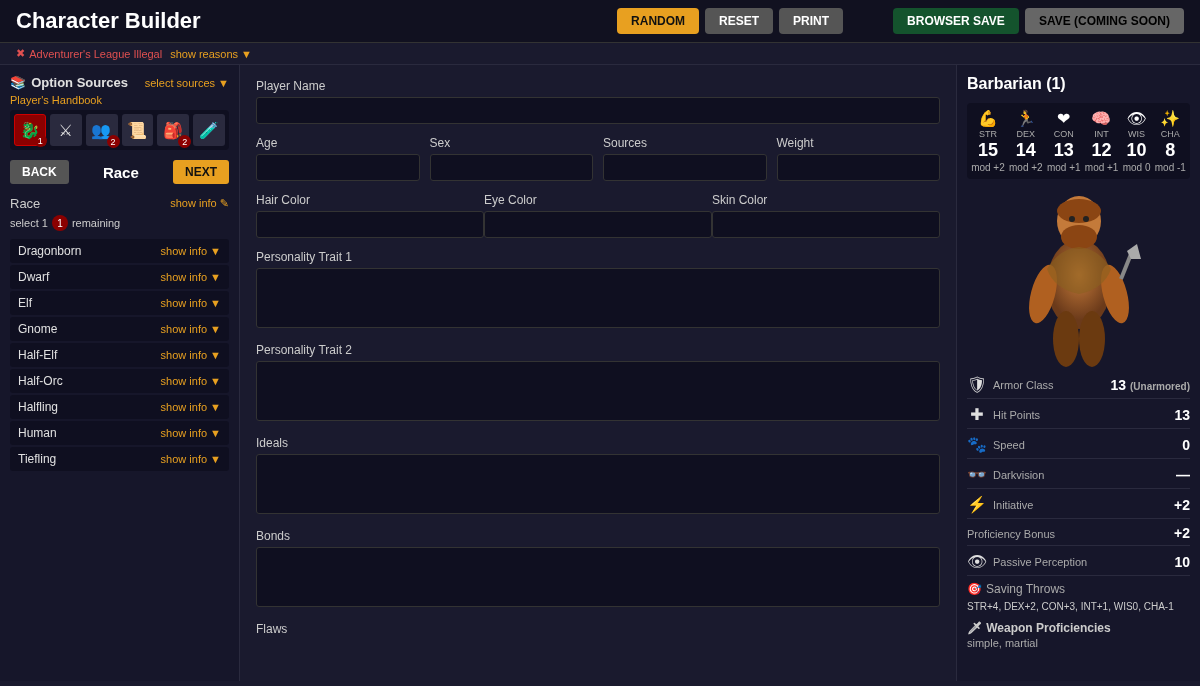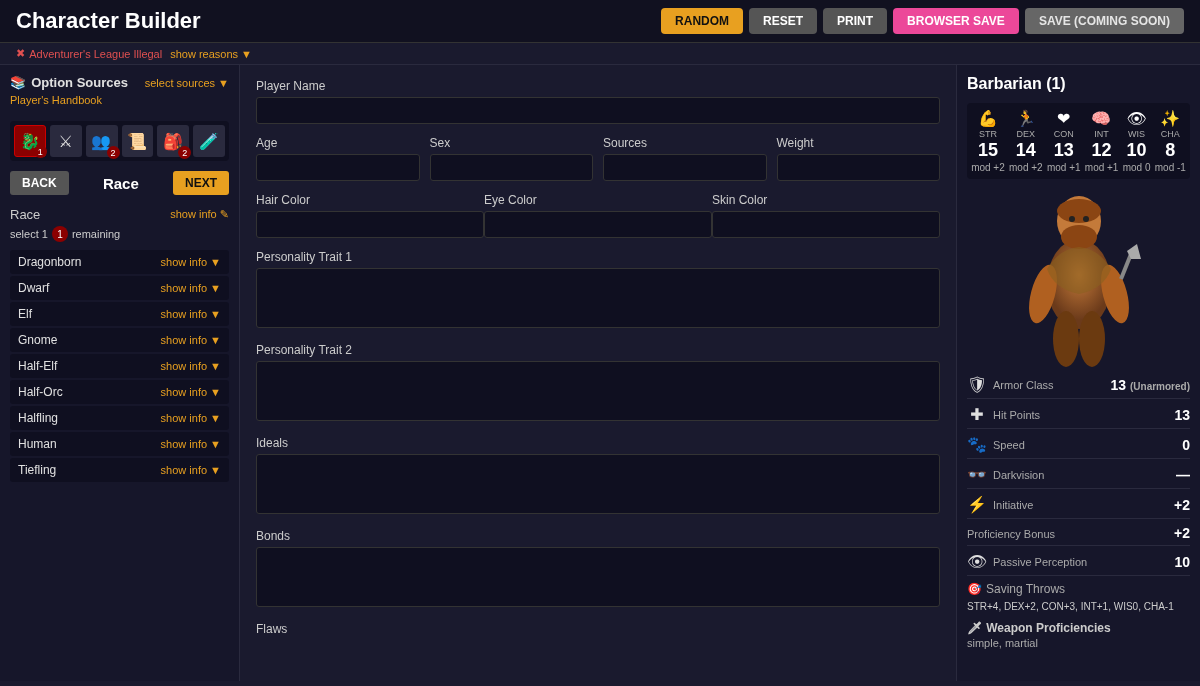--- a/index.html
+++ b/index.html
@@ -39,22 +39,22 @@
       font-size: 12px;
       font-weight: bold;
       display: flex;
       align-items: center;
       gap: 5px;
       text-transform: uppercase;
     }
     .btn-random { background: #e8a020; color: #111; }
     .btn-reset { background: #555; color: #fff; }
     .btn-print { background: #555; color: #fff; }
-    .btn-browser-save { background: #ec4899; color: #fff; }
-    .btn-save { background: #666; color: #e5e5e5; cursor: default; }
+    .btn-browser-save { background: #14532d; color: #fff; margin-left: 44px; }
+    .btn-save { background: #666; color: #000000; cursor: default; }
 
     
     .sub-header {
       background: #1a1a2e;
       padding: 4px 16px;
       display: flex;
       align-items: center;
       gap: 8px;
       border-bottom: 1px solid #2a2a3e;
     }
@@ -102,21 +102,21 @@
     .select-sources-link {
       color: #e8a020;
       font-size: 11px;
       cursor: pointer;
     }
     .phb-link {
       color: #e8a020;
       font-size: 11px;
       cursor: pointer;
       display: block;
-      margin-bottom: 15px;
+      margin-bottom: 4px;
     }
 
     
     .icon-bar {
       display: flex;
       gap: 4px;
       margin-bottom: 10px;
       background: #0f0f20;
       padding: 4px;
       border-radius: 4px;

